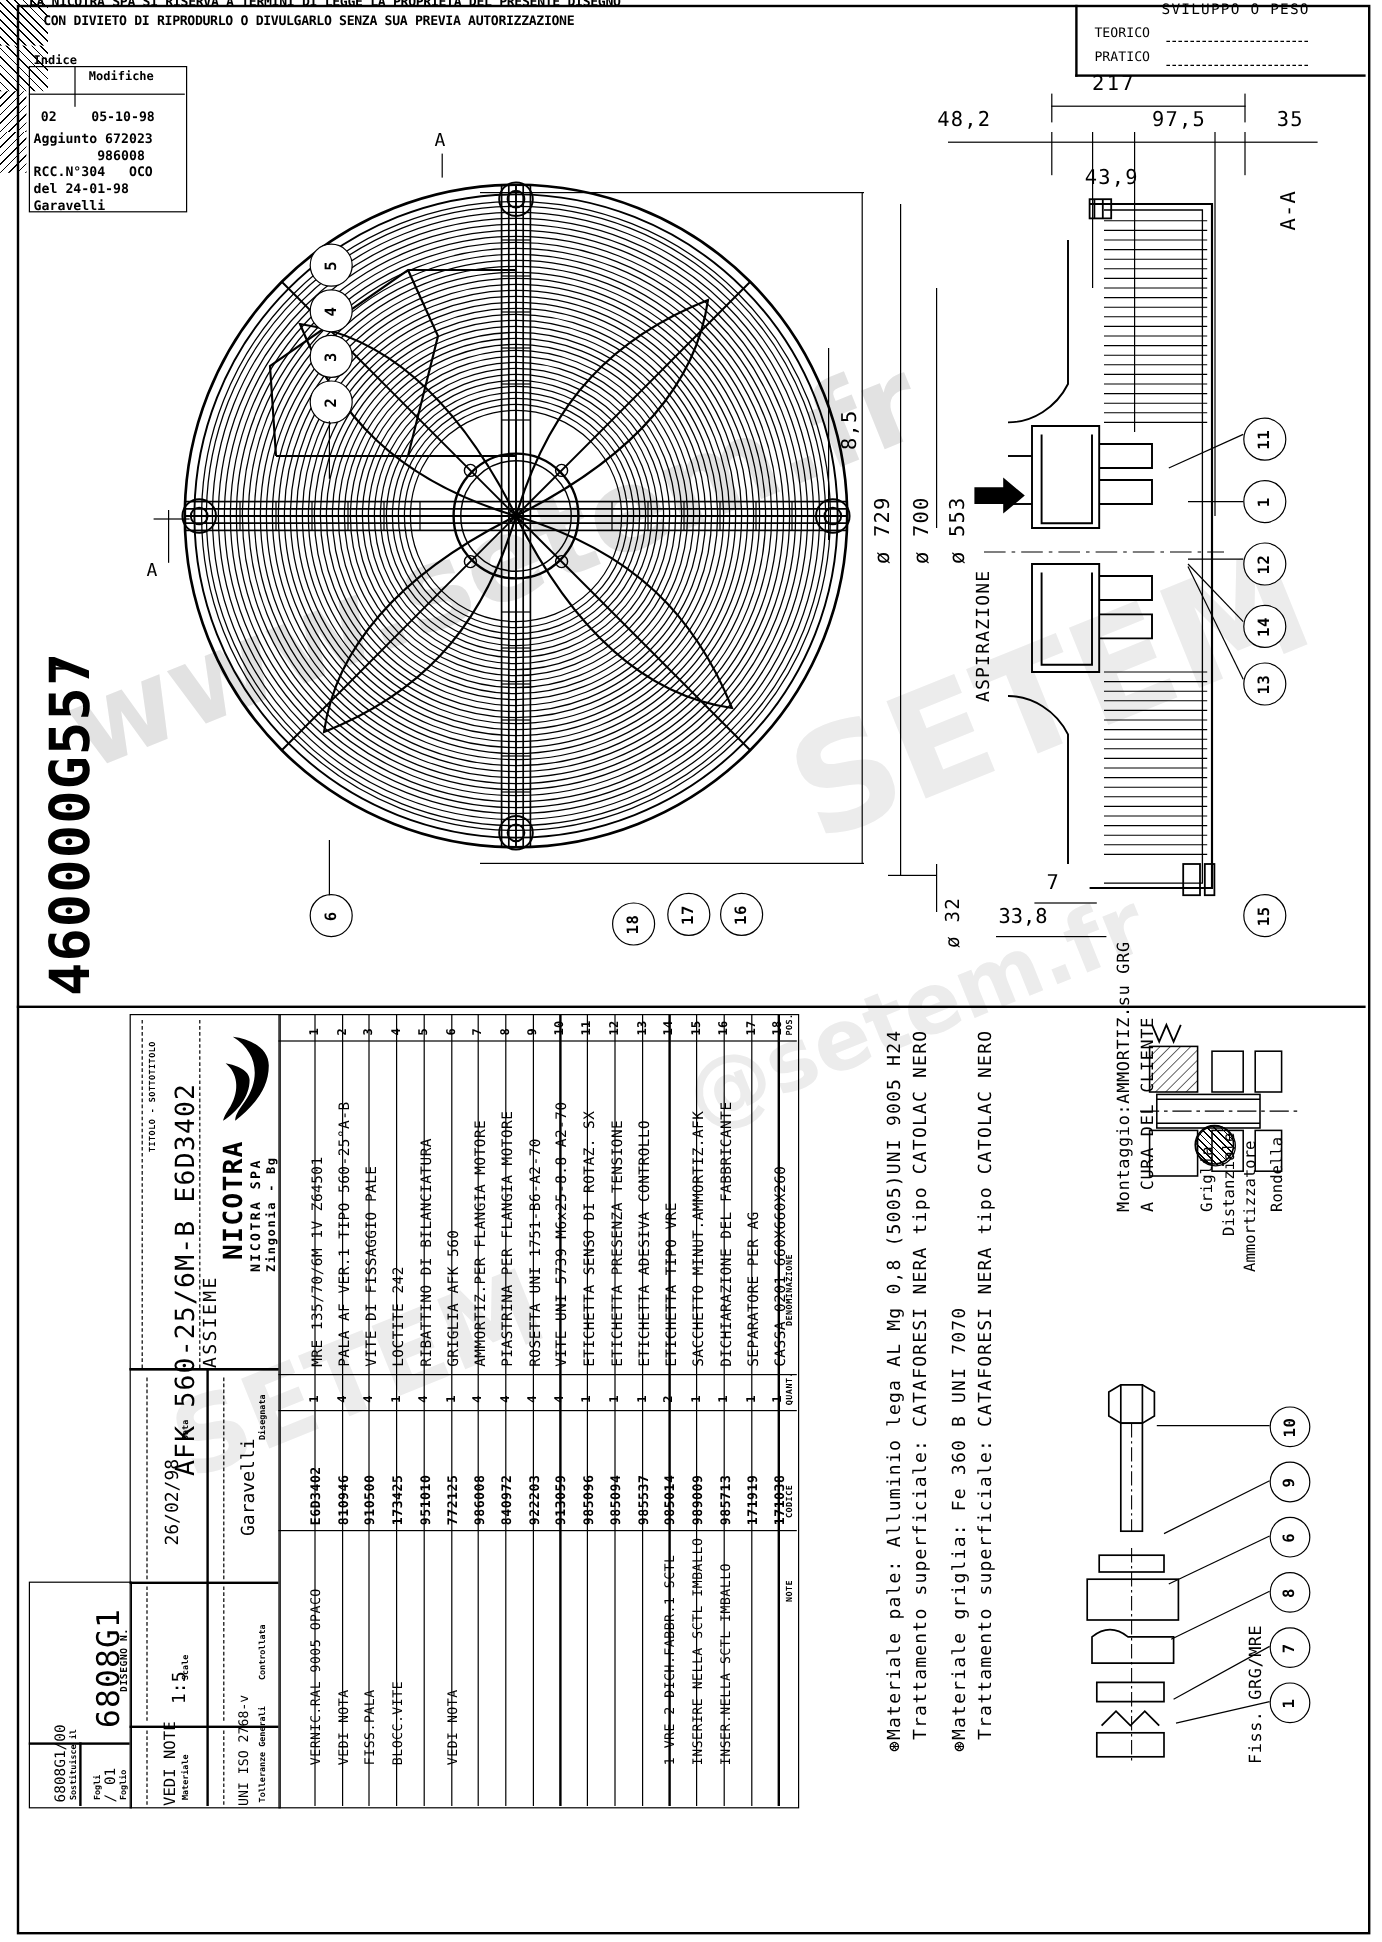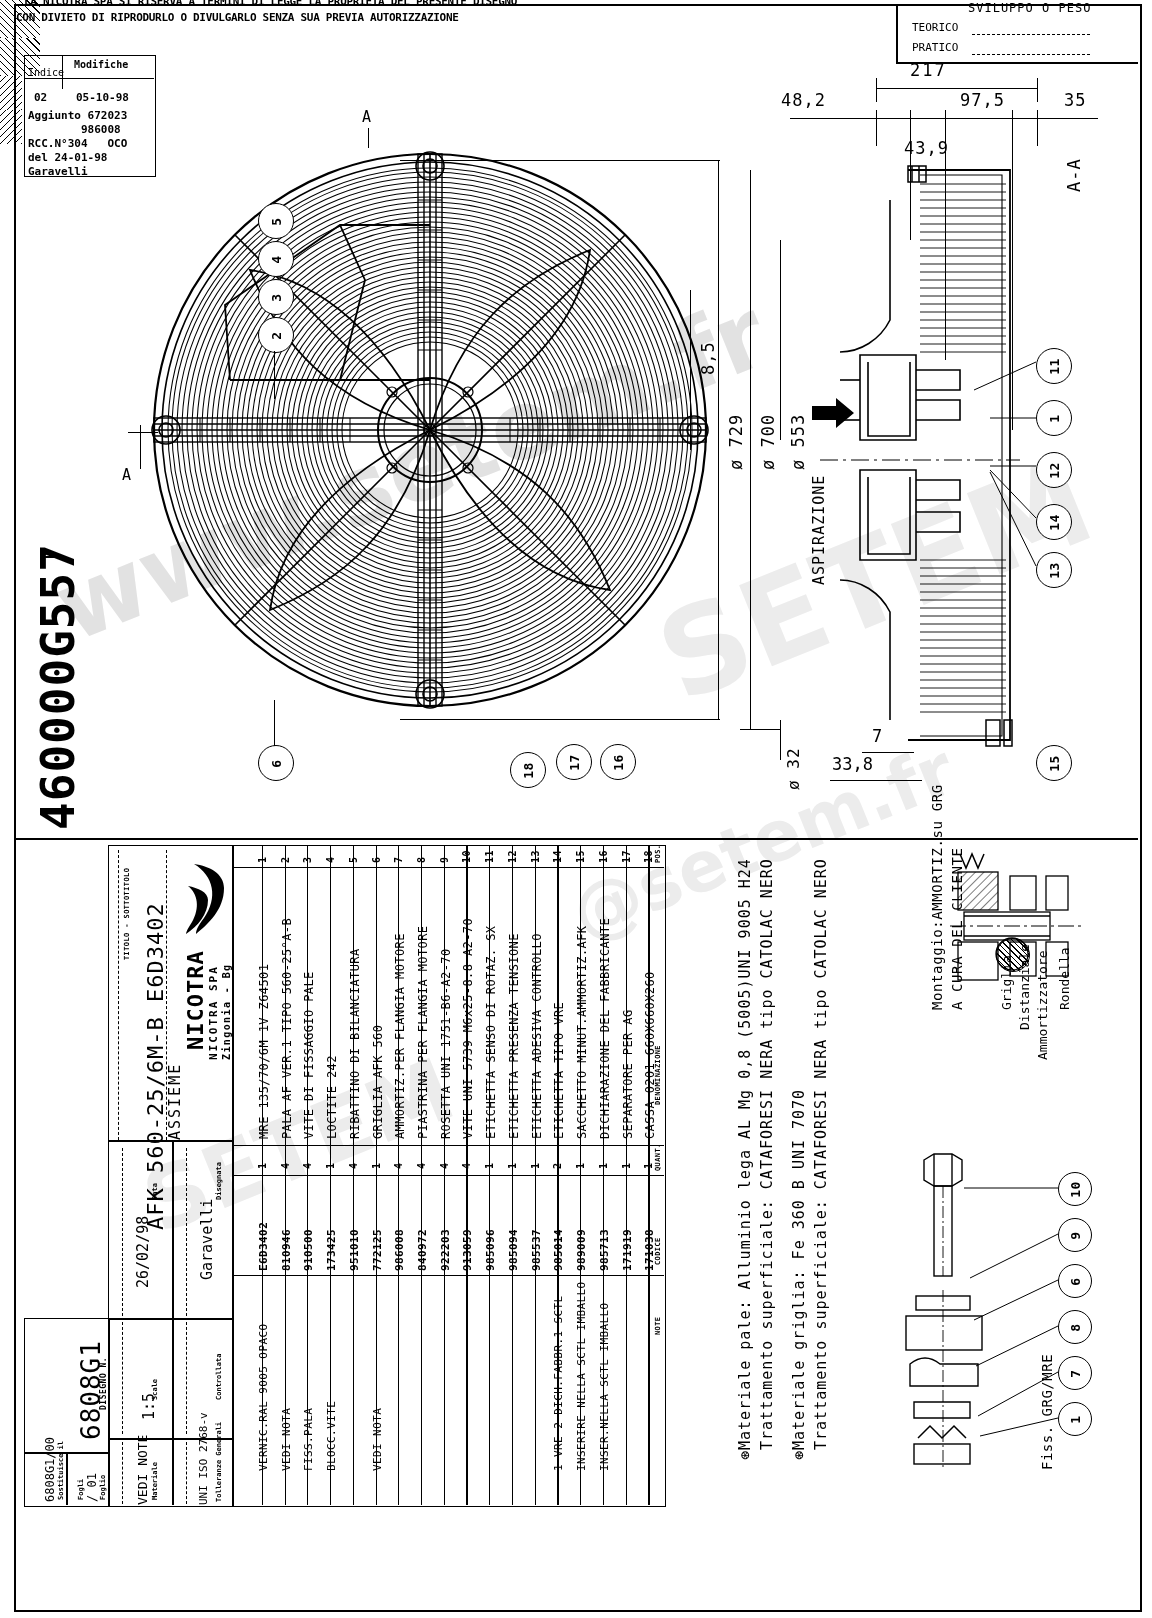--- a/index.html
+++ b/index.html
@@ -28,34 +28,34 @@
 <body>
 
 <div class="frame" style="left:14px;top:4px;width:1124px;height:1604px;border-width:2px;"></div>
 
 <div class="wm" style="left:40px;top:560px;font-size:96px;transform:rotate(-22deg);transform-origin:0 0;">www.setem.fr</div>
 <div class="wm2" style="left:640px;top:600px;font-size:120px;transform:rotate(-22deg);transform-origin:0 0;">SETEM</div>
 <div class="wm2" style="left:560px;top:880px;font-size:70px;transform:rotate(-22deg);transform-origin:0 0;">@setem.fr</div>
 <div class="wm2" style="left:130px;top:1160px;font-size:86px;transform:rotate(-22deg);transform-origin:0 0;">SETEM</div>
 
 <div class="txt" style="left:24px;top:-4px;font-size:11px;font-weight:600;letter-spacing:-.3px;">LA NICOTRA SPA SI RISERVA A TERMINI DI LEGGE LA PROPRIETA'DEL PRESENTE DISEGNO</div>
-<div class="txt" style="left:16px;top:12px;font-size:11px;font-weight:600;letter-spacing:-.3px;text-align:right;">CON DIVIETO DI RIPRODURLO O DIVULGARLO SENZA SUA PREVIA AUTORIZZAZIONE</div>
+<div class="txt" style="left:36px;top:12px;font-size:11px;font-weight:600;letter-spacing:-.3px;text-align:right;">CON DIVIETO DI RIPRODURLO O DIVULGARLO SENZA SUA PREVIA AUTORIZZAZIONE</div>
 
 <div class="ln" style="left:896px;top:4px;width:1.6px;height:60px;"></div>
 <div class="ln" style="left:896px;top:62px;width:242px;height:1.6px;"></div>
 <div class="txt" style="left:968px;top:2px;font-size:12px;letter-spacing:1px;">SVILUPPO O PESO</div>
 <div class="txt" style="left:912px;top:22px;font-size:11px;">TEORICO</div>
 <div class="dash" style="left:972px;top:34px;width:118px;"></div>
 <div class="txt" style="left:912px;top:42px;font-size:11px;">PRATICO</div>
 <div class="dash" style="left:972px;top:54px;width:118px;"></div>
 
 <div class="frame" style="left:24px;top:55px;width:130px;height:120px;border-width:1.4px;"></div>
 <div class="ln" style="left:24px;top:78px;width:130px;height:1.4px;"></div>
 <div class="ln" style="left:62px;top:55px;width:1.4px;height:34px;"></div>
-<div class="txt" style="left:28px;top:68px;font-size:10px;font-weight:400;text-align:center;">Indice</div>
+<div class="txt" style="left:28px;top:46px;font-size:10px;font-weight:700;text-align:center;">Indice</div>
 <div class="txt" style="left:74px;top:60px;font-size:10px;font-weight:700;">Modifiche</div>
 <div class="txt" style="left:34px;top:92px;font-size:11px;font-weight:600;">02</div>
 <div class="txt" style="left:76px;top:92px;font-size:11px;font-weight:600;">05-10-98</div>
 <div class="txt" style="left:28px;top:110px;font-size:11px;font-weight:600;">Aggiunto 672023</div>
 <div class="txt" style="left:28px;top:124px;font-size:11px;font-weight:600;">        986008</div>
 <div class="txt" style="left:28px;top:138px;font-size:11px;font-weight:600;">RCC.N°304   OCO</div>
 <div class="txt" style="left:28px;top:152px;font-size:11px;font-weight:600;">del 24-01-98</div>
 <div class="txt" style="left:28px;top:166px;font-size:11px;font-weight:600;">Garavelli</div>
 
 <div class="txt rot90" style="left:34px;top:830px;font-size:46px;font-weight:700;letter-spacing:1px;">460000G557</div>

